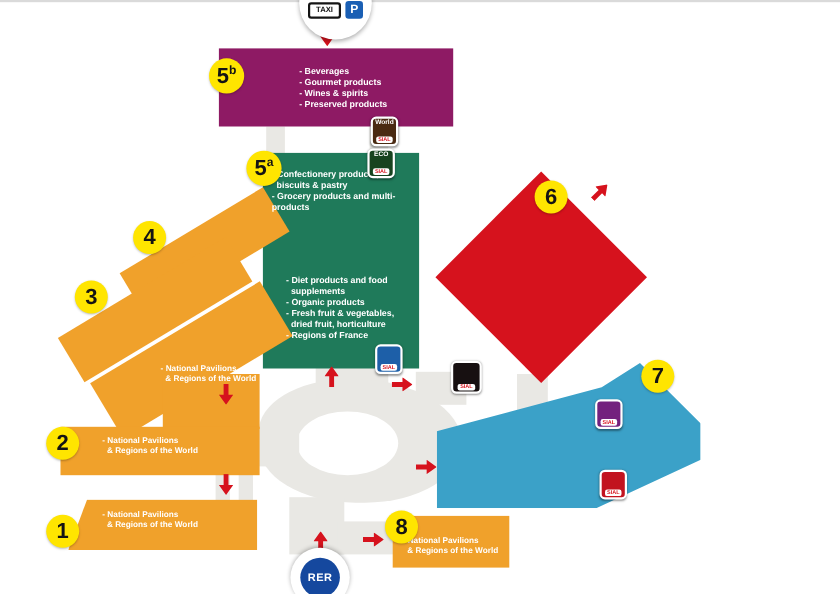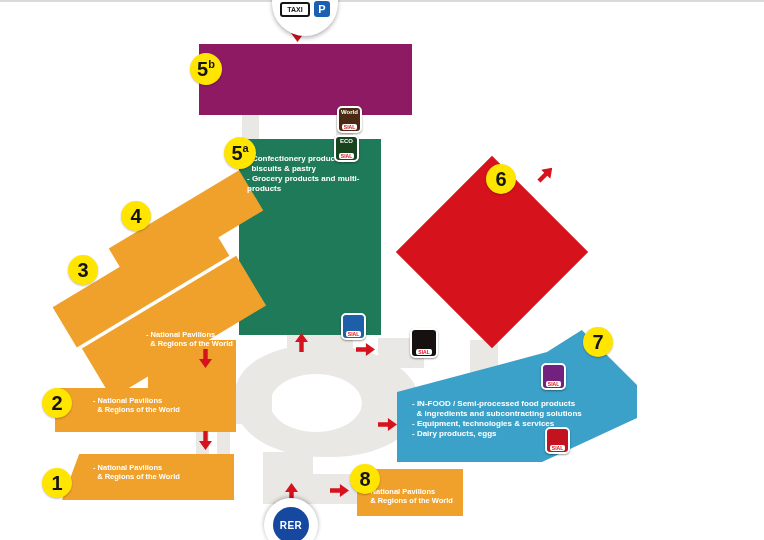--- a/index.html
+++ b/index.html
@@ -64,27 +64,33 @@
   <div class="shape red diamond" style="left:424px;top:184px;width:136px;height:136px;"></div>
   <div class="shape blue" style="left:397px;top:330px;width:240px;height:132px;clip-path:polygon(0% 47%, 62.5% 16.7%, 77% 0%, 100% 41.7%, 100% 66.7%, 60.4% 100%, 0% 100%);"></div>
   <div class="shape orange bar31" style="left:110px;top:206px;width:152px;height:47px;"></div>
   <div class="shape orange bar31" style="left:52px;top:258px;width:178px;height:47px;"></div>
   <div class="shape orange bar31" style="left:84px;top:298px;width:180px;height:58px;"></div>
   <div class="shape orange" style="left:148px;top:340px;width:88px;height:50px;"></div>
   <div class="shape orange" style="left:55px;top:388px;width:181px;height:44px;"></div>
   <div class="shape orange" style="left:62px;top:454px;width:172px;height:46px;clip-path:polygon(10% 0, 100% 0, 100% 100%, 0 100%);"></div>
   <div class="shape orange" style="left:357px;top:469px;width:106px;height:47px;"></div>
 
+  <div class="htext" style="left:272px;top:60px;width:140px;">- Beverages
+- Gourmet products
+- Wines &amp; spirits
+- Preserved products</div>
   <div class="htext" style="left:247px;top:154px;width:132px;">- Confectionery products,
   biscuits &amp; pastry
 - Grocery products and multi-products</div>
-  <div class="htext" style="left:412px;top:399px;width:205px;">- IN-FOOD / Semi-processed food products
-  &amp; ingredients and subcontracting solutions
-- Equipment, technologies &amp; services
-- Dairy products, eggs</div>
+  <div class="htext" style="left:260px;top:250px;width:120px;">- Diet products and food
+  supplements
+- Organic products
+- Fresh fruit &amp; vegetables,
+  dried fruit, horticulture
+- Regions of France</div>
   <div class="htext" style="left:146px;top:330px;width:110px;font-size:7.5px;line-height:9px;">- National Pavilions
   &amp; Regions of the World</div>
   <div class="htext" style="left:93px;top:396px;width:110px;font-size:7.5px;line-height:9px;">- National Pavilions
   &amp; Regions of the World</div>
   <div class="htext" style="left:93px;top:463px;width:110px;font-size:7.5px;line-height:9px;">- National Pavilions
   &amp; Regions of the World</div>
   <div class="htext" style="left:366px;top:487px;width:100px;font-size:7.5px;line-height:9px;">- National Pavilions
   &amp; Regions of the World</div>
 
   <div class="marker" style="left:42px;top:468px;">

